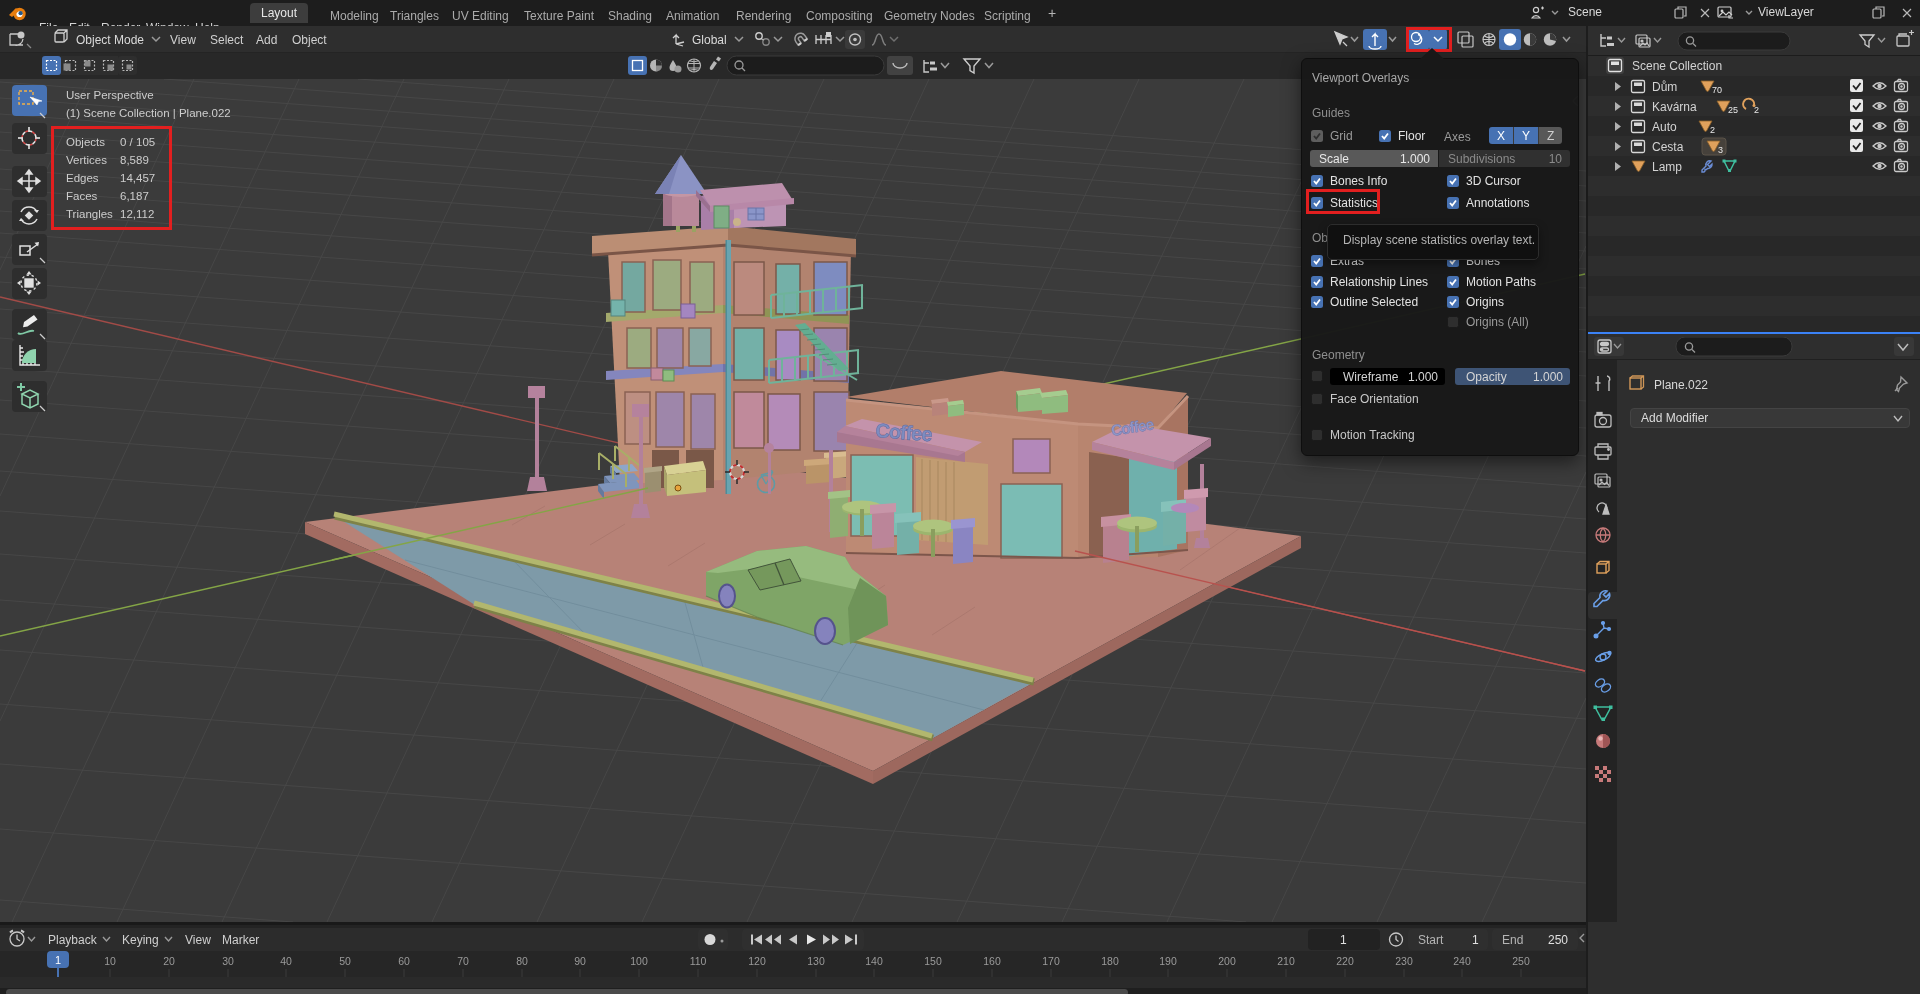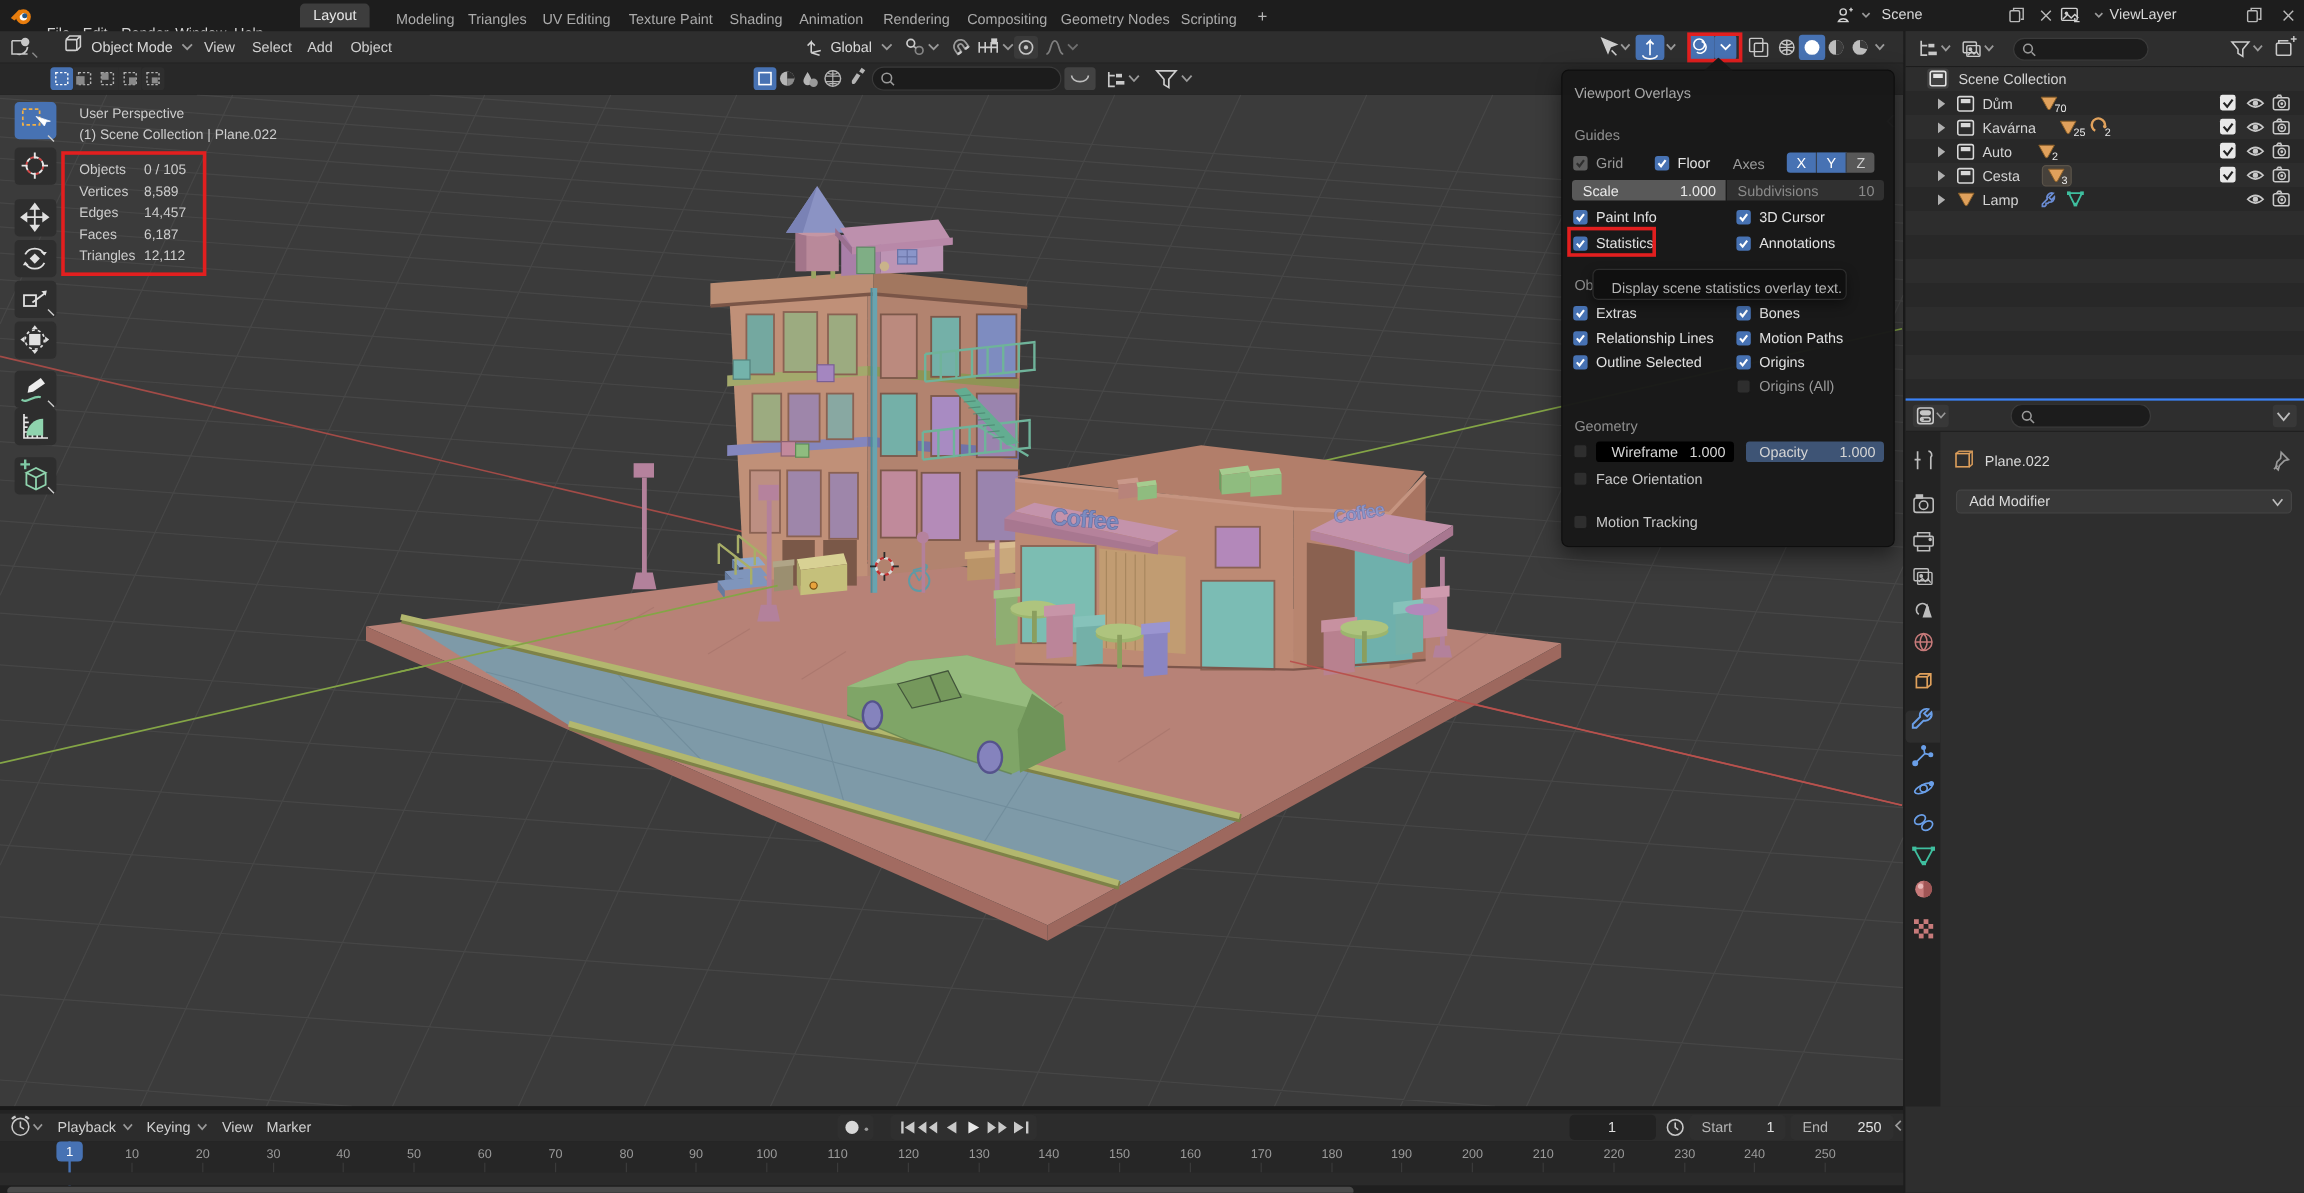--- a/index.html
+++ b/index.html
@@ -628,21 +628,21 @@
   <span class="abs" style="left:9px;top:2px">Subdivisions</span>
       <span class="abs" style="right:8px;top:2px">10</span>
     </div>
 
  <div class="abs row" style="left:10px;top:116px">
       <span class="cb">
         <svg width="10" height="10" viewBox="0 0 10 10">
           <path d="M2,5 l2.2,2.5 L8,2.5" stroke="#fff" stroke-width="1.8" fill="none"></path>
         </svg>
       </span>
-      <span class="plabel">Paint Info</span>
+      <span class="plabel">Bones Info</span>
     </div>
  <div class="abs row" style="left:146px;top:116px">
       <span class="cb">
         <svg width="10" height="10" viewBox="0 0 10 10">
           <path d="M2,5 l2.2,2.5 L8,2.5" stroke="#fff" stroke-width="1.8" fill="none"></path>
         </svg>
       </span>
       <span class="plabel">3D Cursor</span>
     </div>
  <div class="abs row" style="left:10px;top:138px">
@@ -729,21 +729,21 @@
  <div class="abs row" style="left:10px;top:334px">
       <span class="cb off"></span>
       <span class="plabel" style="color:#c8c8c8">Face Orientation</span>
     </div>
  <div class="abs row" style="left:10px;top:370px">
       <span class="cb off"></span>
       <span class="plabel" style="color:#c8c8c8">Motion Tracking</span>
     </div>
 </div>
 
-<div class="abs" style="left:1327px;top:224px;width:212px;height:26px;background:#101010;border:1px solid #2d2d2d;border-radius:5px;box-shadow:0 4px 10px rgba(0,0,0,0.4)">
+<div class="abs" style="left:1327px;top:224px;width:212px;height:36px;background:#101010;border:1px solid #2d2d2d;border-radius:5px;box-shadow:0 4px 10px rgba(0,0,0,0.4)">
  <div class="abs" style="left:15px;top:8px;color:#b4b4b4;font-size:12px;white-space:nowrap">Display scene statistics overlay text.</div>
 </div>
 <red-box style="left:1306px;top:189px;width:74px;height:25px"></red-box>
 
 <div class="abs" style="left:1588px;top:26px;width:332px;height:306px;background:#282828">
  <div class="abs" style="left:0;top:0;width:332px;height:30px;background:#2e2e2e;border-bottom:1px solid #1c1c1c"></div>
  <svg class="abs" style="left:6px;top:4px" width="320" height="22" viewBox="0 0 320 22">
   <g stroke="#c8c8c8" stroke-width="1.4" fill="none">
    <path d="M7,4 v12 h5 M7,8 h5"></path>
         <rect x="13" y="6.5" width="5" height="3" fill="#c8c8c8" stroke="none"></rect>

